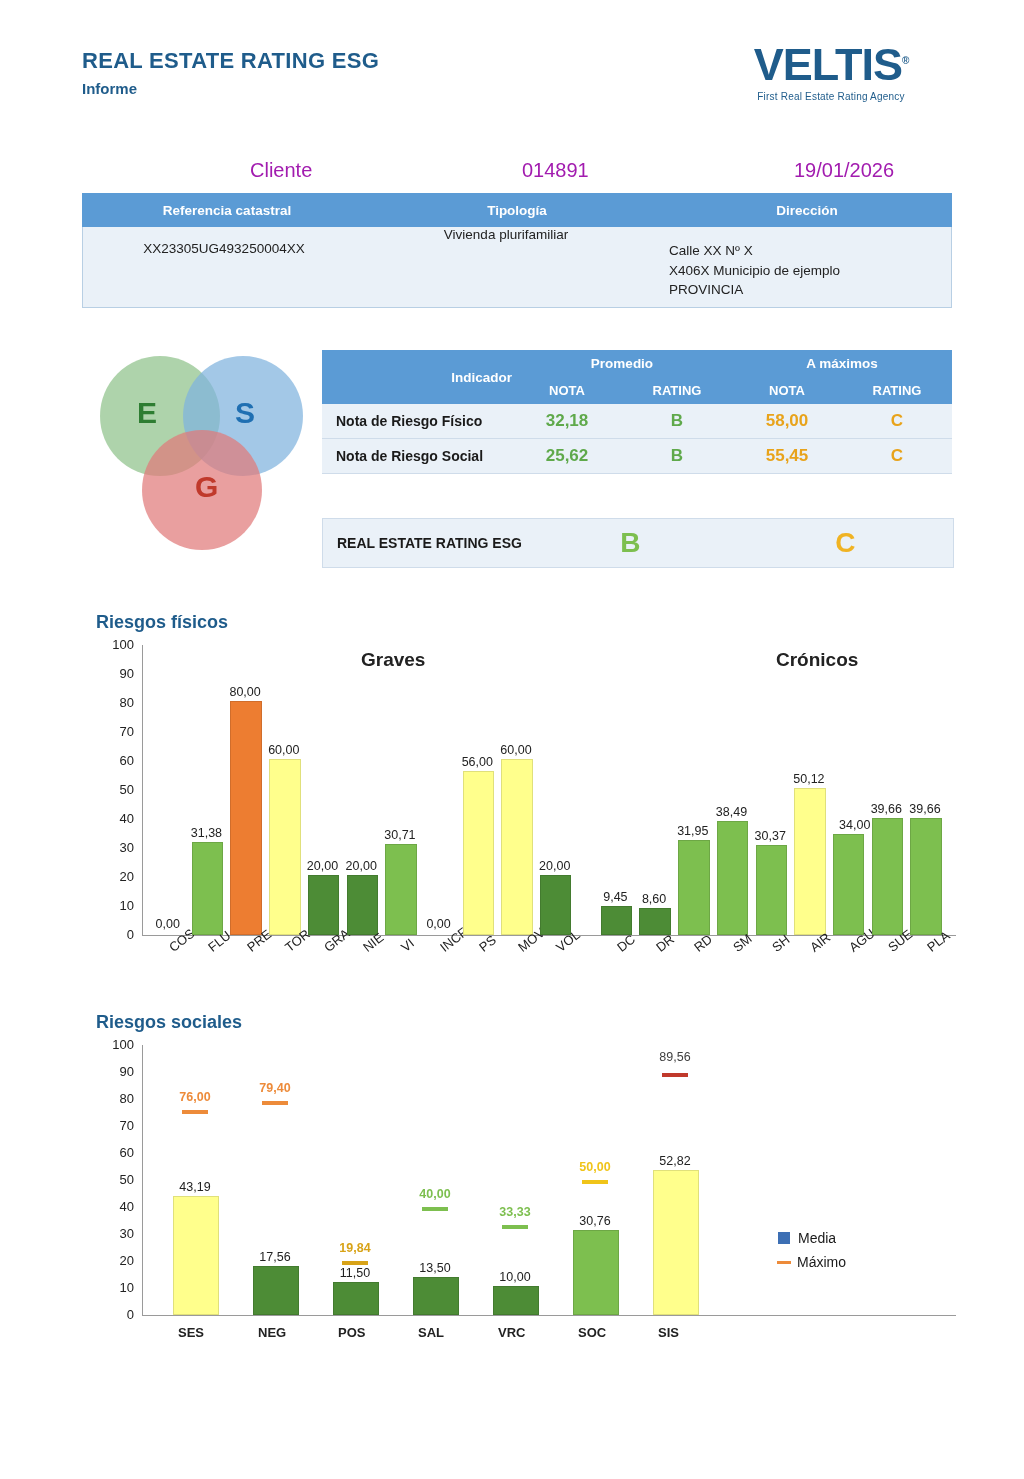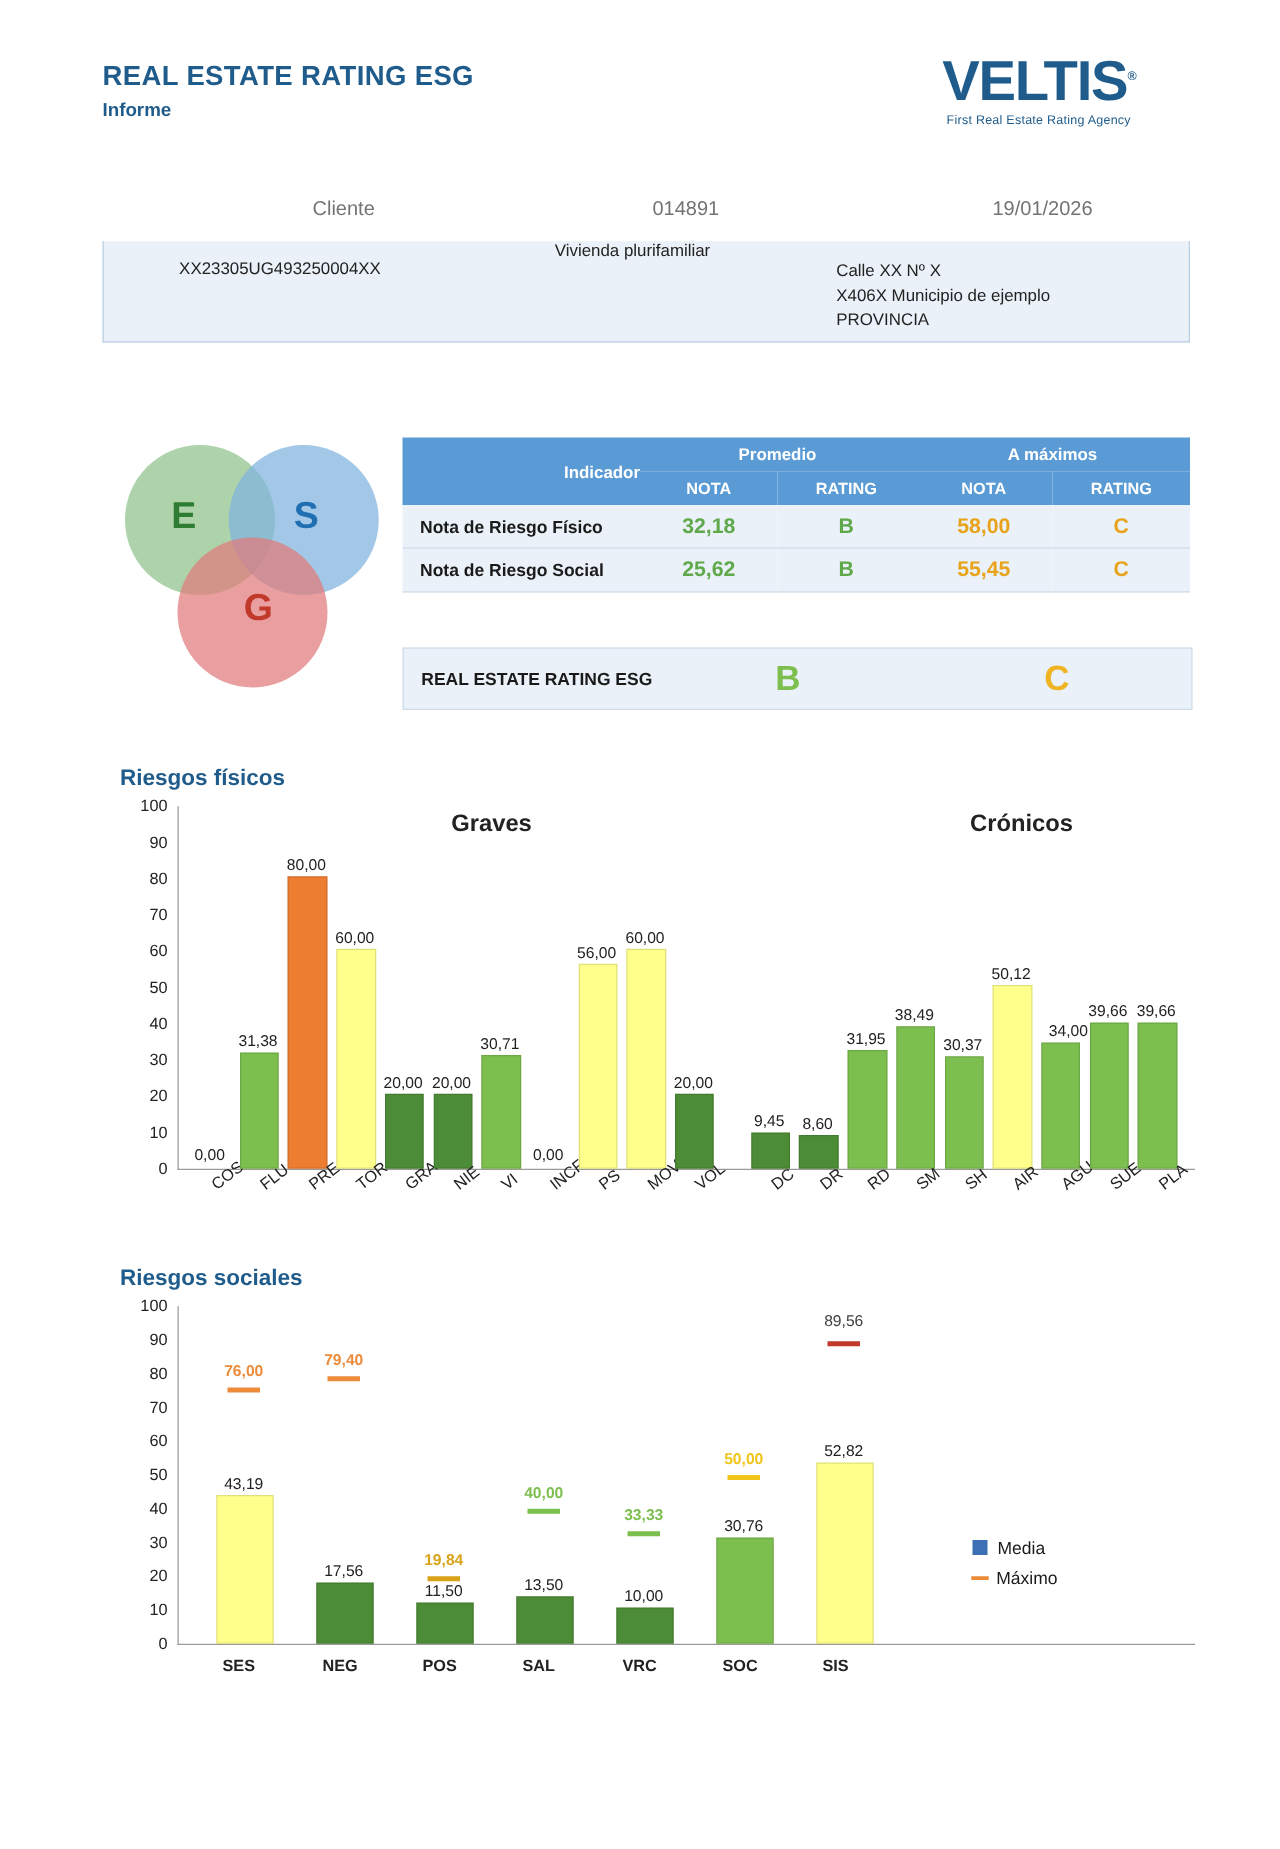--- a/index.html
+++ b/index.html
@@ -19,21 +19,21 @@
   .hdr .t2{font-size:15px;font-weight:bold;color:#1f5c8b;margin-top:6px;}
 
   .logo{position:absolute;right:78px;top:42px;width:230px;text-align:center;}
   .logo .mark{font-size:45px;font-weight:bold;color:#1f5c8b;letter-spacing:-1px;line-height:1;}
   .logo .reg{font-size:10px;vertical-align:super;color:#1f5c8b;}
   .logo .sub{font-size:10px;color:#1f5c8b;margin-top:4px;letter-spacing:.2px;}
 
   
   .solic{position:absolute;left:82px;top:155px;width:865px;height:32px;}
   .solic .lbl{font-size:14.5px;font-weight:bold;color:#1f5c8b;margin-top:48px;}
-  .solic .val{font-size:16px;color:#737373;}
+  .solic .val{font-size:20px;color:#a21caf;}
   .solic .c1{position:absolute;left:20px;top:4px;}
   .solic .c1v{position:absolute;left:168px;top:4px;}
   .solic .c2{position:absolute;left:390px;top:4px;}
   .solic .c2v{position:absolute;left:440px;top:4px;}
   .solic .c3{position:absolute;left:635px;top:4px;}
   .solic .c3v{position:absolute;left:712px;top:4px;}
 
   
   .cat{position:absolute;left:82px;top:193px;width:870px;}
   .cat .head{display:flex;background:#5b9bd5;color:#fff;font-weight:bold;font-size:13.5px;height:34px;align-items:center;}
@@ -116,20 +116,25 @@
   <div class="solic">
     <span class="lbl c1">SOLICITANTE:</span>
     <span class="val c1v">Cliente</span>
     <span class="lbl c2">ID:</span>
     <span class="val c2v">014891</span>
     <span class="lbl c3">Fecha:</span>
     <span class="val c3v">19/01/2026</span>
   </div>
 
   <div class="cat">
+    <div class="head">
+      <div class="c-a">Referencia catastral</div>
+      <div class="c-b">Tipología</div>
+      <div class="c-c">Dirección</div>
+    </div>
     <div class="body">
       <div class="c-a">XX23305UG493250004XX</div>
       <div class="c-b">
           <span>Vivienda plurifamiliar</span>
         </div>
       <div class="c-c">
         <div>Calle XX Nº X</div>
         <div>X406X Municipio de ejemplo</div>
         <div>PROVINCIA</div>
       </div>

